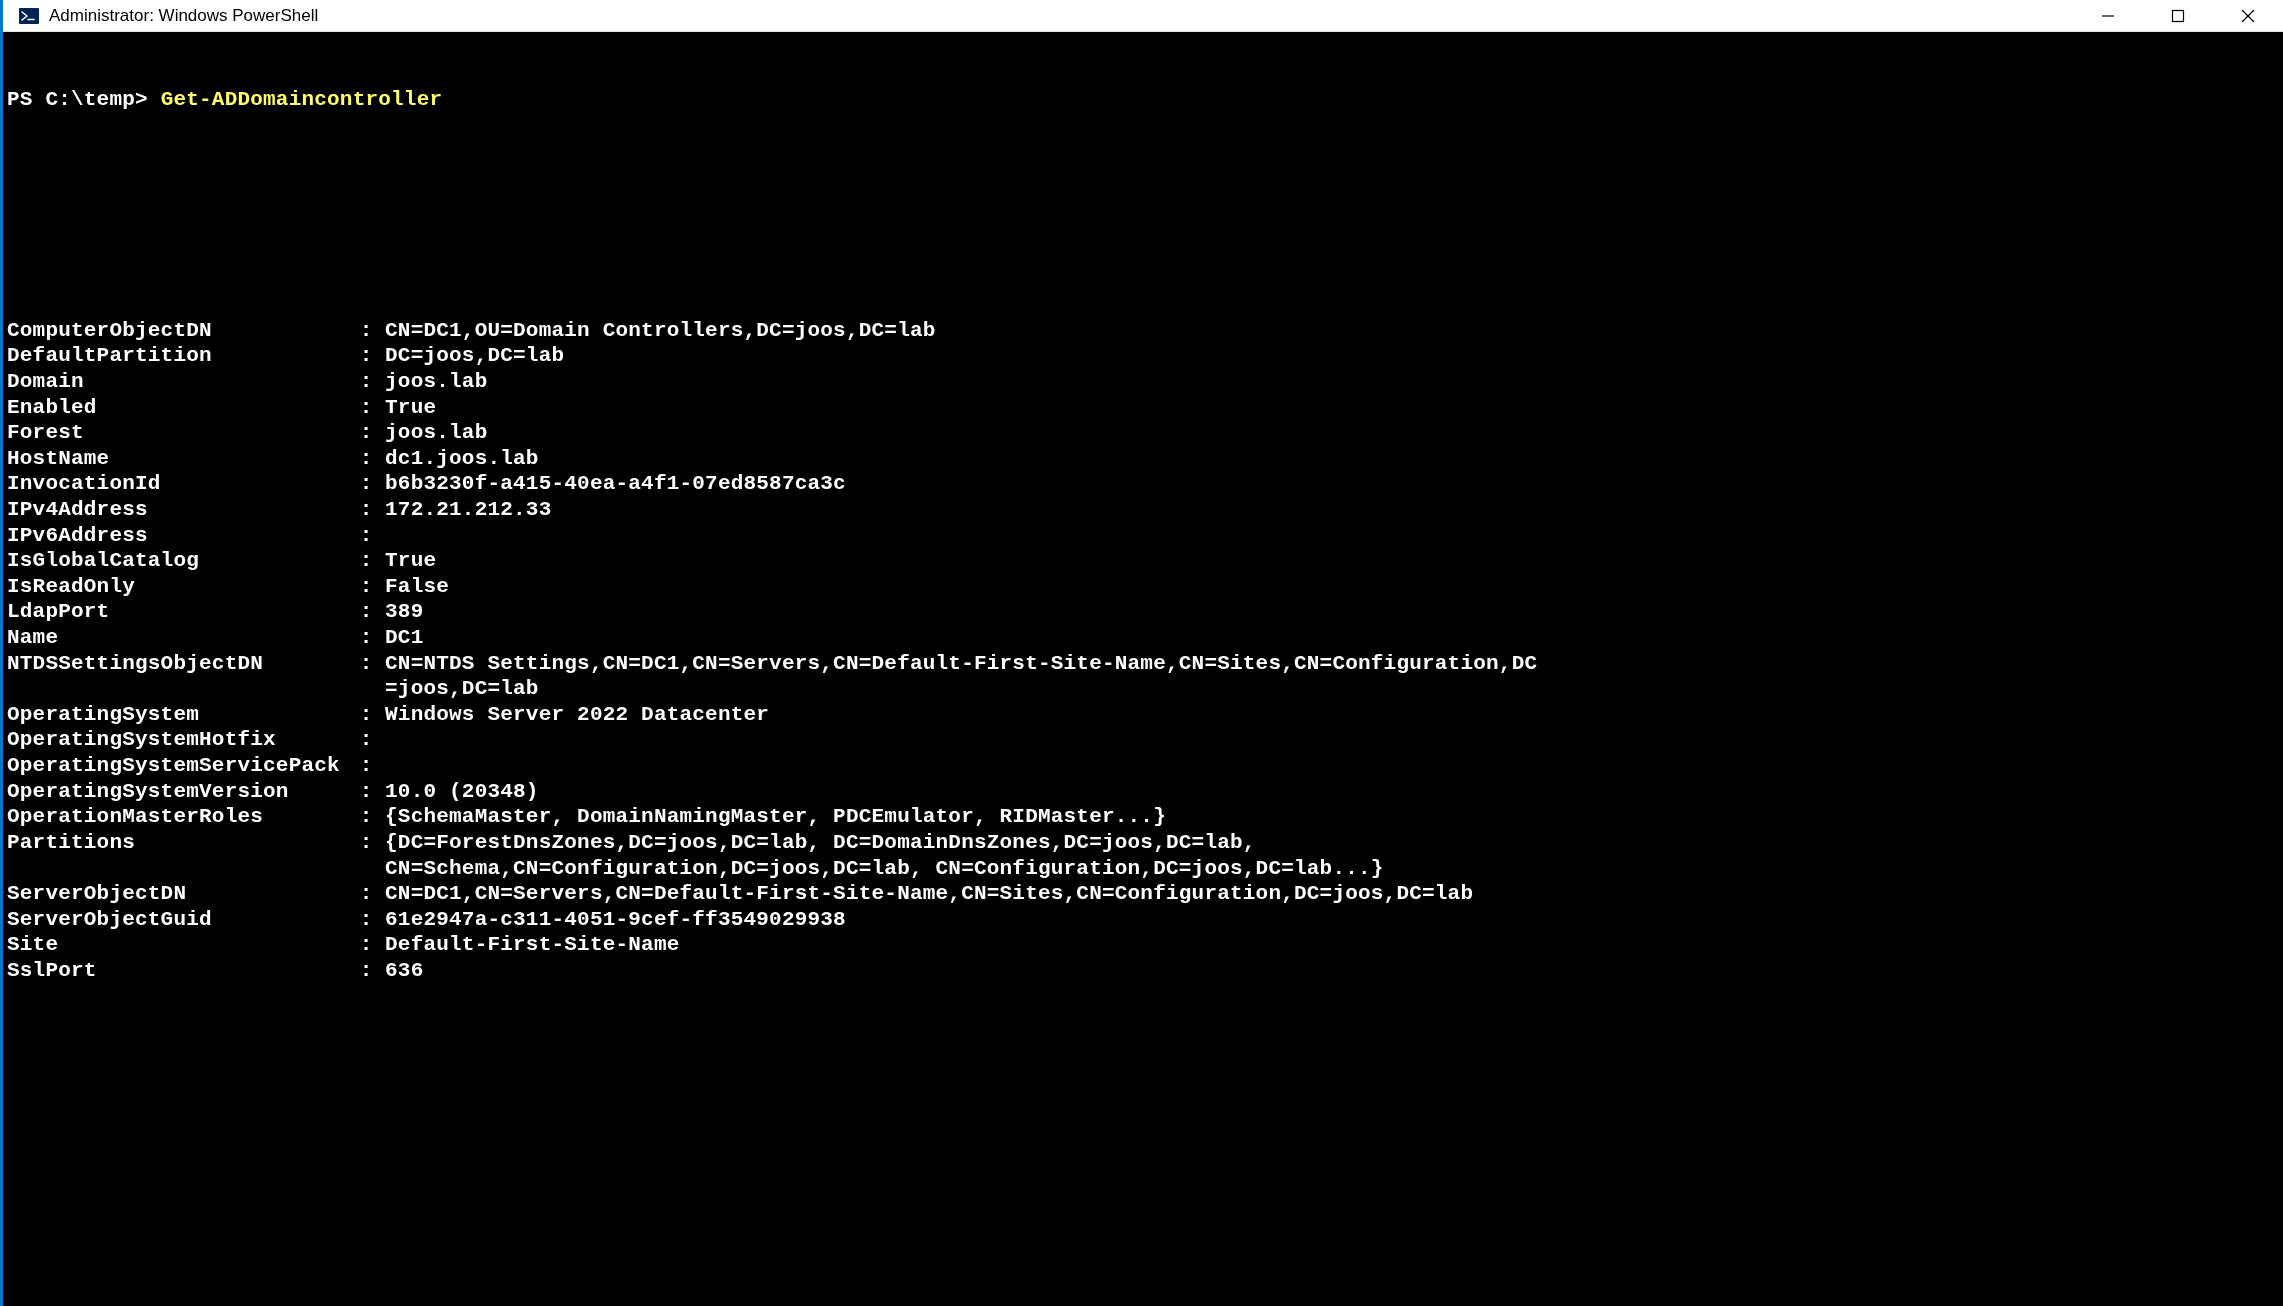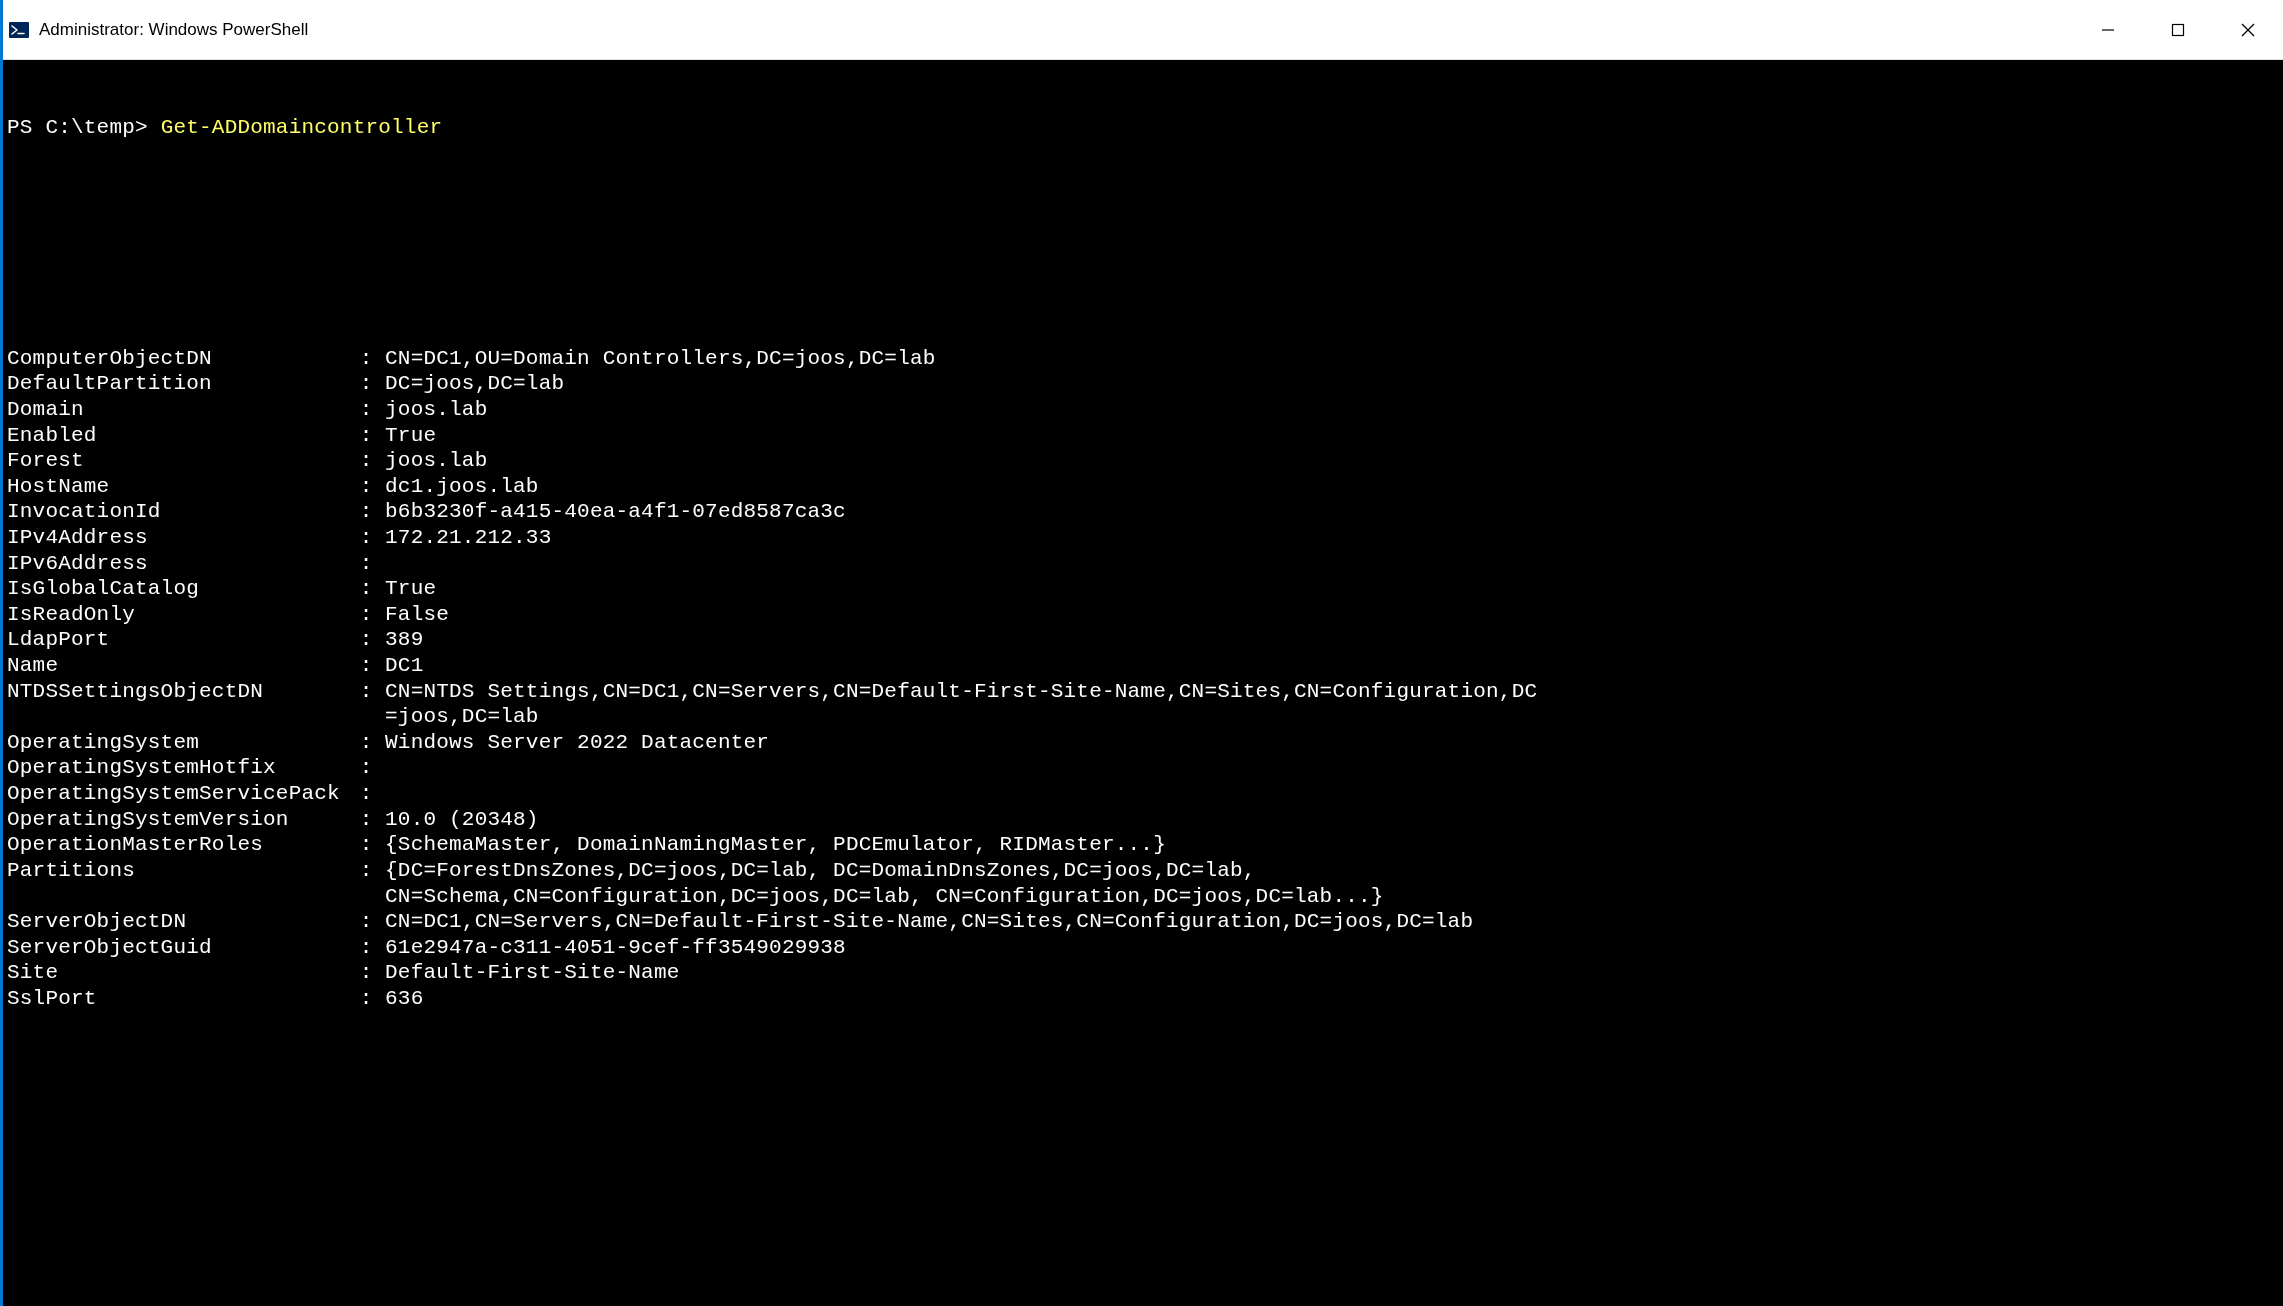--- a/index.html
+++ b/index.html
@@ -9,25 +9,25 @@
       overflow: hidden;
     }
     .window {
       width: 100%;
       height: 100vh;
       display: flex;
       flex-direction: column;
       border-left: 3px solid #0078d4;
     }
     .titlebar {
-      height: 60px;
+      height: 32px;
       background: #ffffff;
       display: flex;
       align-items: center;
-      padding-left: 6px;
+      padding-left: 16px;
       border-bottom: 1px solid #e0e0e0;
     }
     .titlebar-icon {
       width: 20px;
       height: 20px;
       display: flex;
       align-items: center;
       justify-content: center;
       margin-right: 10px;
     }
@@ -53,20 +53,21 @@
     .terminal {
       flex: 1;
       background: #000000;
       color: #ffffff;
       padding: 4px 0 4px 4px;
       font-size: 21px;
       line-height: 1.22;
       white-space: pre;
       overflow: auto;
       letter-spacing: 0.2px;
+      font-weight: bold;
     }
     .prompt-line {
       display: flex;
     }
     .prompt {
       color: #ffffff;
     }
     .command {
       color: #ffff66;
       text-align: center;

